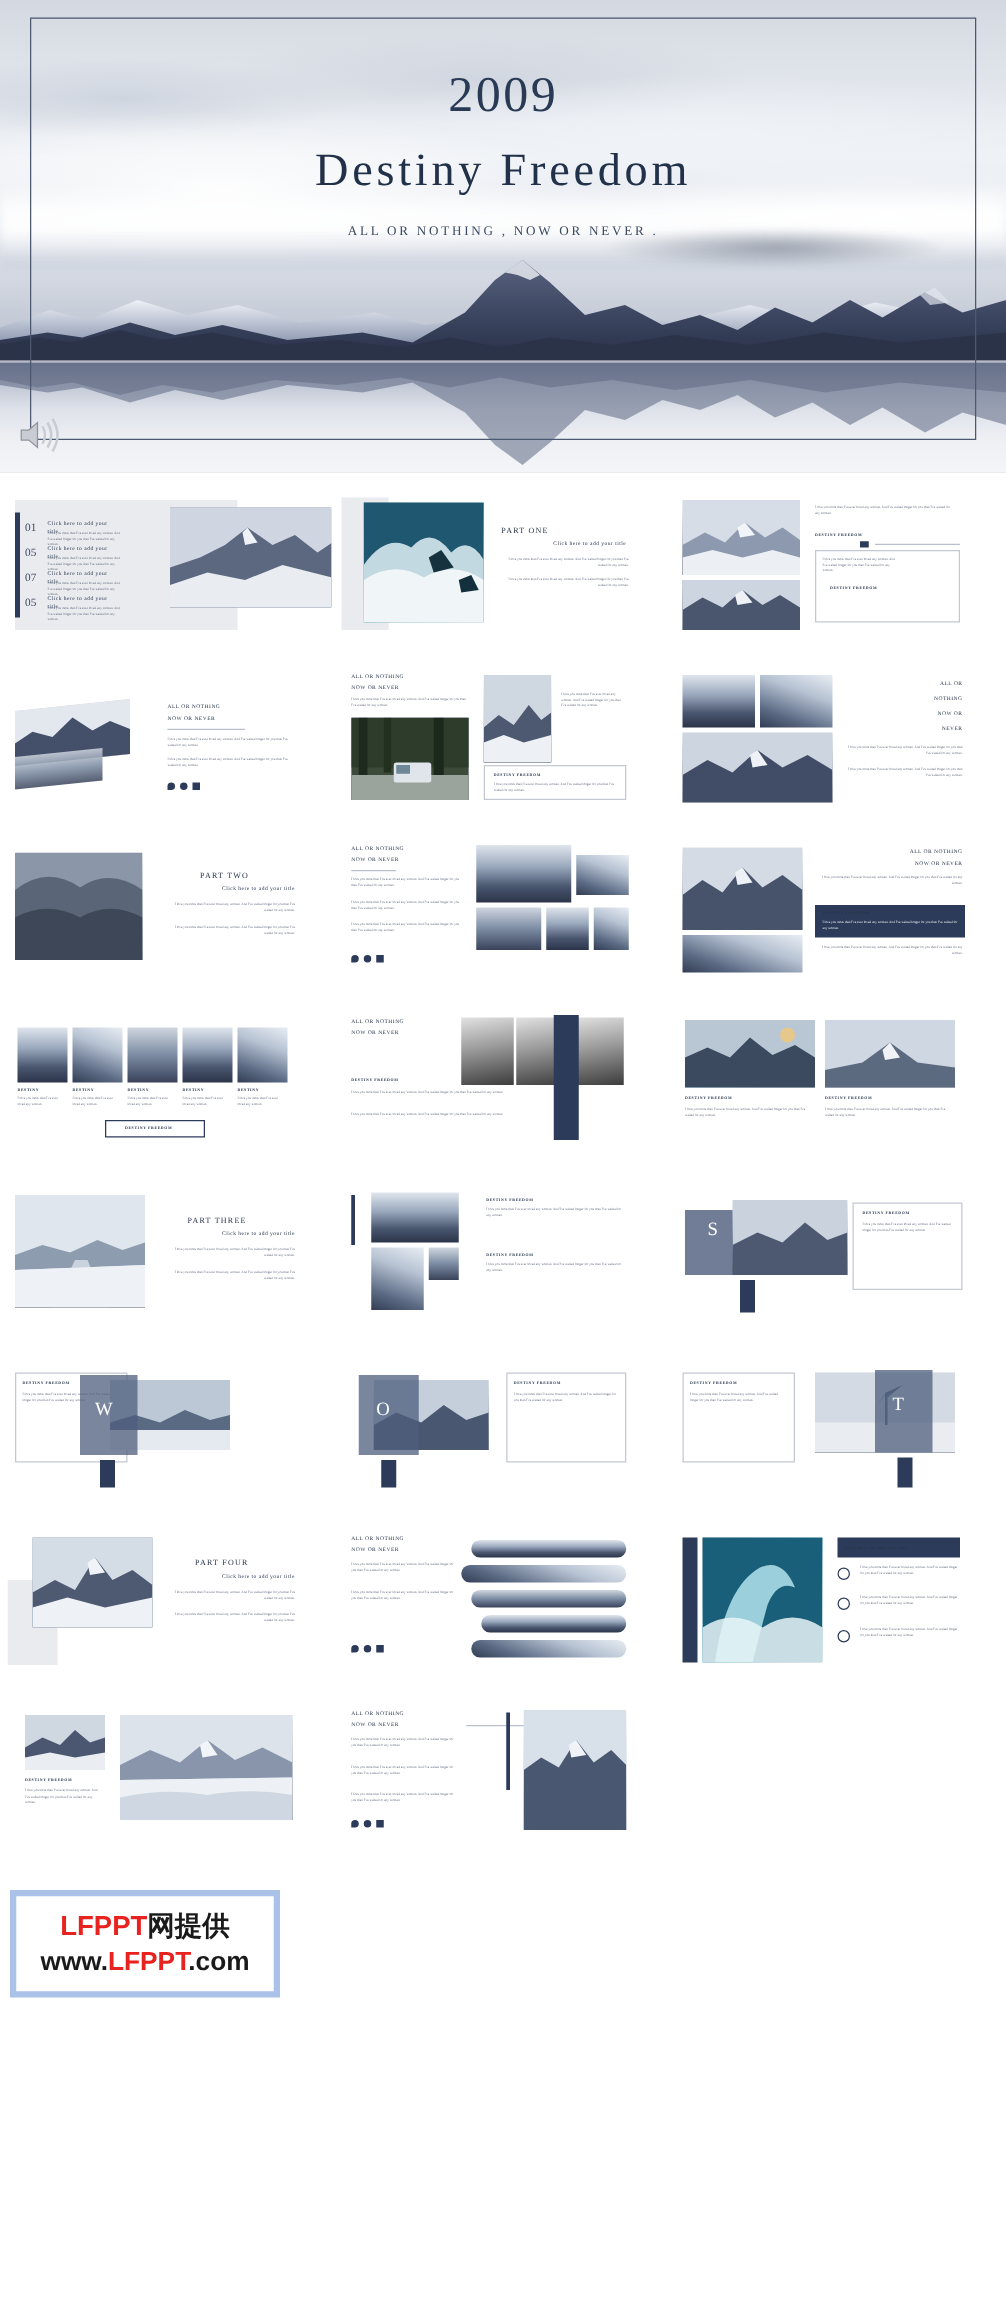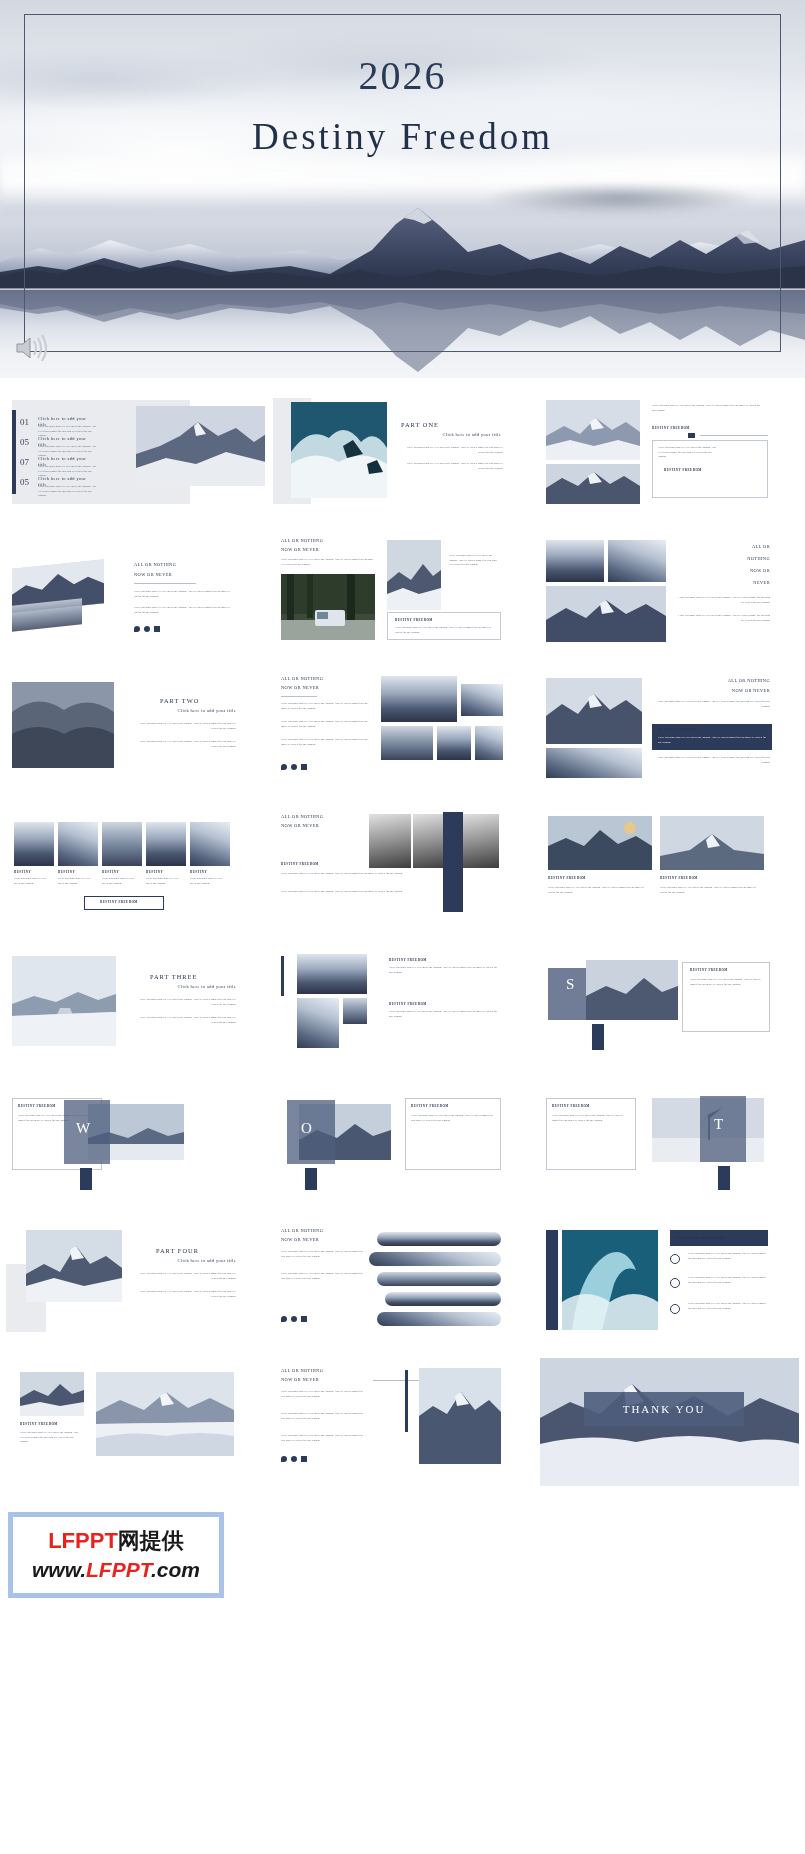--- a/index.html
+++ b/index.html
@@ -118,21 +118,21 @@
 
   .letter { position: absolute; font-size: 15px; color: #fff; font-family: "Liberation Serif", serif; }
 
   
   .wm-wrap { padding: 18px 0 16px 8px; }
   .wm {
     width: 216px; border: 5px solid #aac2e8; background: #fff;
     padding: 9px 6px; text-align: center; font-family: "Liberation Sans", sans-serif;
   }
   .wm-1 { font-size: 22px; font-weight: bold; letter-spacing: 0px; line-height: 1.35; }
-  .wm-2 { font-size: 21px; font-weight: bold; line-height: 1.35; font-style: italic; }
+  .wm-2 { font-size: 21px; font-weight: bold; line-height: 1.35; }
   .red { color: #e8231f; }
   .blk { color: #1a1a1a; }
 </style>
 </head>
 <body>
 
 <div class="hero">
   <div class="hero-sky"></div>
   <div class="hero-cloudband"></div>
   <div class="hero-darkcloud"></div>
@@ -166,22 +166,23 @@
       <svg width="805" height="90" viewBox="0 0 805 90" preserveAspectRatio="none">
         <path d="M0,72 L38,66 L66,70 L104,58 L140,68 L178,60 L230,72 L290,66 L330,74 L372,50 L396,24 L418,8 L440,26 L468,52 L500,44 L530,60 L560,52 L590,64 L620,46 L650,58 L680,40 L706,54 L740,34 L770,50 L805,40 L805,90 L0,90 Z" fill="#5c6781" opacity=".75"></path>
         <path d="M0,76 L30,70 L58,74 L96,64 L130,72 L170,66 L220,76 L270,72 L320,78 L360,70 L400,78 L440,70 L490,76 L540,68 L600,76 L660,66 L720,74 L805,66 L805,90 L0,90 Z" fill="#414c66" opacity=".6"></path>
       </svg>
     </div>
   </div>
 
   <div class="hero-frame"></div>
 
   <div class="hero-text">
-    <div class="hero-year">2026</div>
+    <div class="hero-year">2009</div>
     <div class="hero-title">Destiny Freedom</div>
+    <div class="hero-sub">ALL OR NOTHING , NOW OR NEVER .</div>
   </div>
 
   <div class="speaker-icon">
     <svg width="40" height="28" viewBox="0 0 40 28">
       <path d="M3,10 L9,10 L16,4 L16,24 L9,18 L3,18 Z" fill="#c9ccd2" stroke="#8f949e" stroke-width="1"></path>
       <path d="M20,7 Q24,14 20,21" fill="none" stroke="#c9ccd2" stroke-width="2"></path>
       <path d="M24,4 Q30,14 24,24" fill="none" stroke="#c9ccd2" stroke-width="2"></path>
       <path d="M28,1 Q36,14 28,27" fill="none" stroke="#c9ccd2" stroke-width="2"></path>
     </svg>
   </div>
@@ -606,32 +607,20 @@
         <path d="M36,28 L42,24 L50,36 L38,38 Z" fill="#f0f3f7"></path>
       </svg>
     </div>
     <div class="icons" style="left:8px;top:98px;">
       <span class="ico-chat"></span>
       <span class="ico-at"></span>
       <span class="ico-fb"></span>
     </div>
   </div>
 
-  <div class="slide">
-    <div class="img c" style="left:0;top:0;width:100%;height:128px;">
-      <svg width="260" height="128" viewBox="0 0 260 128" preserveAspectRatio="none">
-        <rect width="260" height="128" fill="#ccd5e0"></rect>
-        <path d="M0,60 L30,44 L60,56 L92,26 L124,54 L154,38 L188,58 L220,40 L260,56 L260,128 L0,128 Z" fill="#4a5670"></path>
-        <path d="M84,32 L92,26 L104,44 L86,48 Z" fill="#f0f3f8"></path>
-        <path d="M0,86 Q48,74 96,84 Q150,72 200,84 Q232,78 260,86 L260,128 L0,128 Z" fill="#e9edf3"></path>
-      </svg>
-    </div>
-    <div class="ph navy-l" style="left:44px;top:34px;width:160px;height:34px;opacity:.9;"></div>
-    <div class="t w" style="left:44px;top:44px;width:160px;text-align:center;font-size:11px;letter-spacing:2px;">THANK  YOU</div>
-  </div>
 
 </div>
 
 <div class="wm-wrap">
   <div class="wm">
     <div class="wm-1">
       <span class="red">LFPPT</span><span class="blk">网提供</span>
     </div>
     <div class="wm-2">
       <span class="blk">www.</span><span class="red">LFPPT</span><span class="blk">.com</span>

